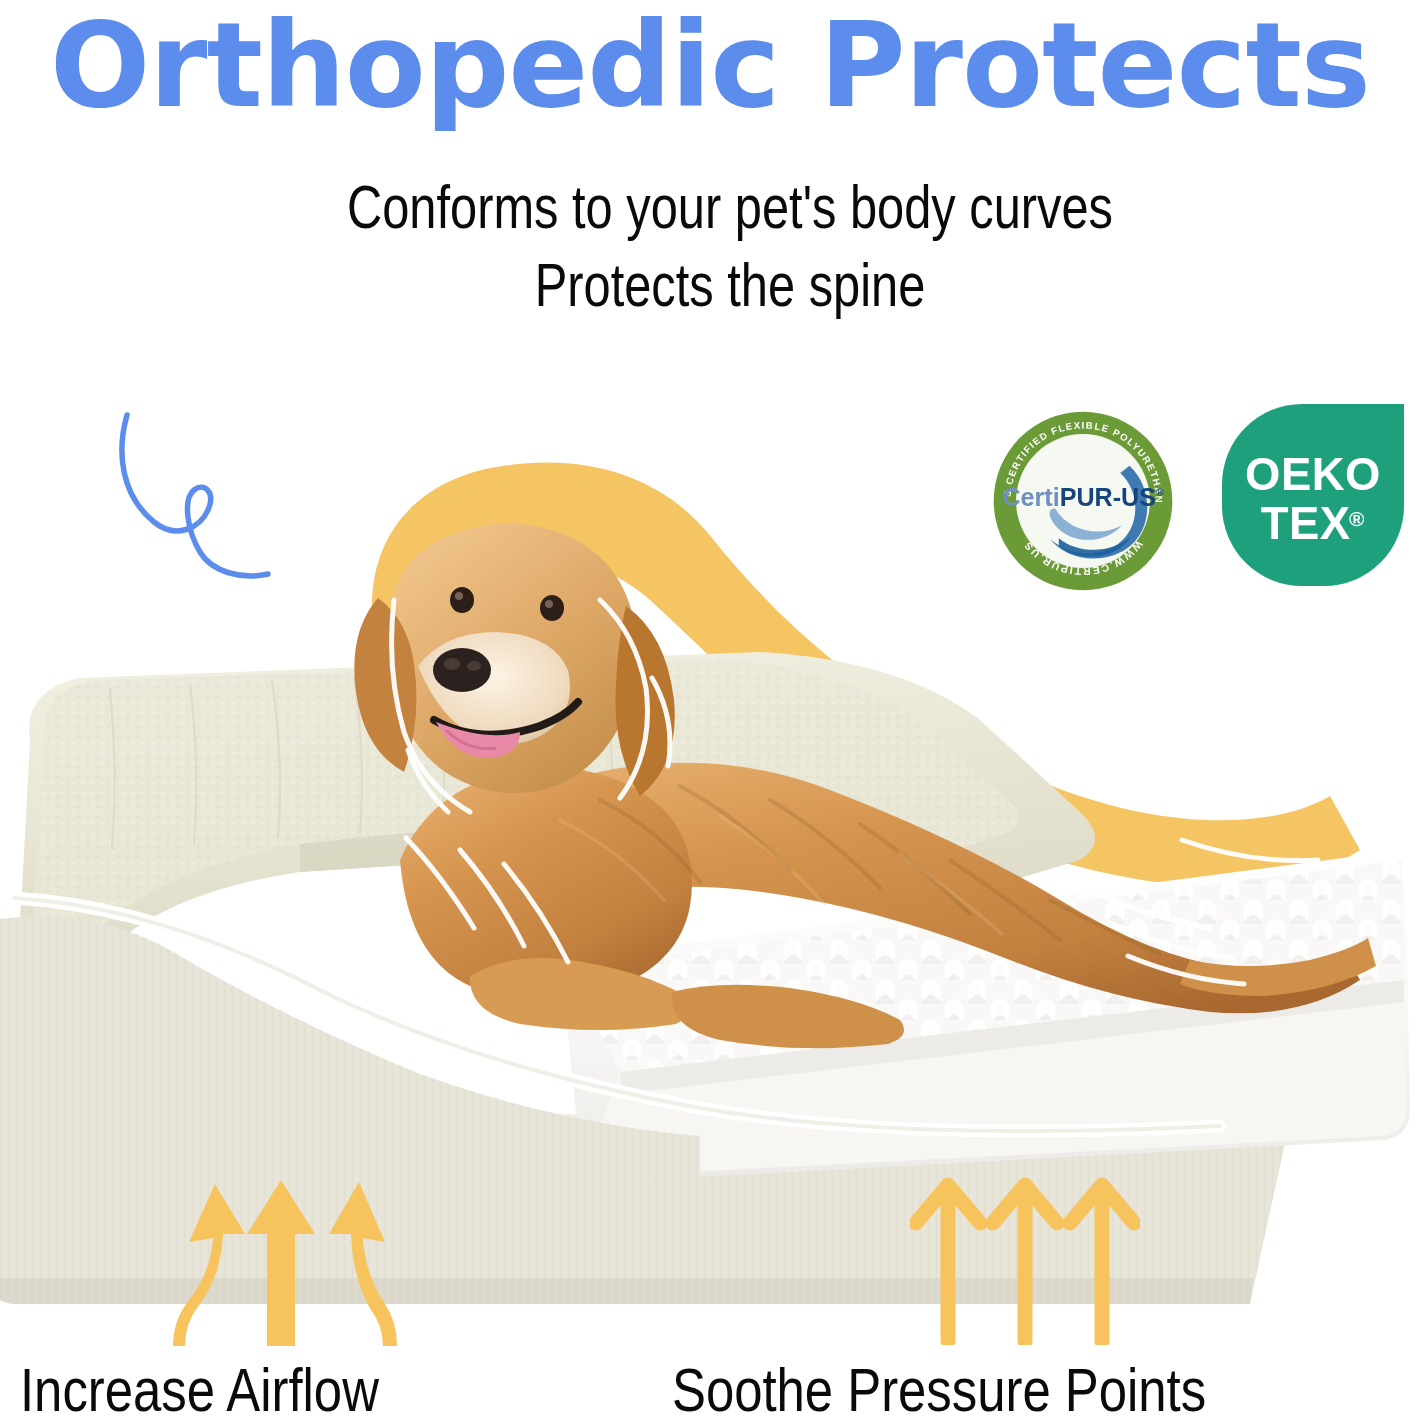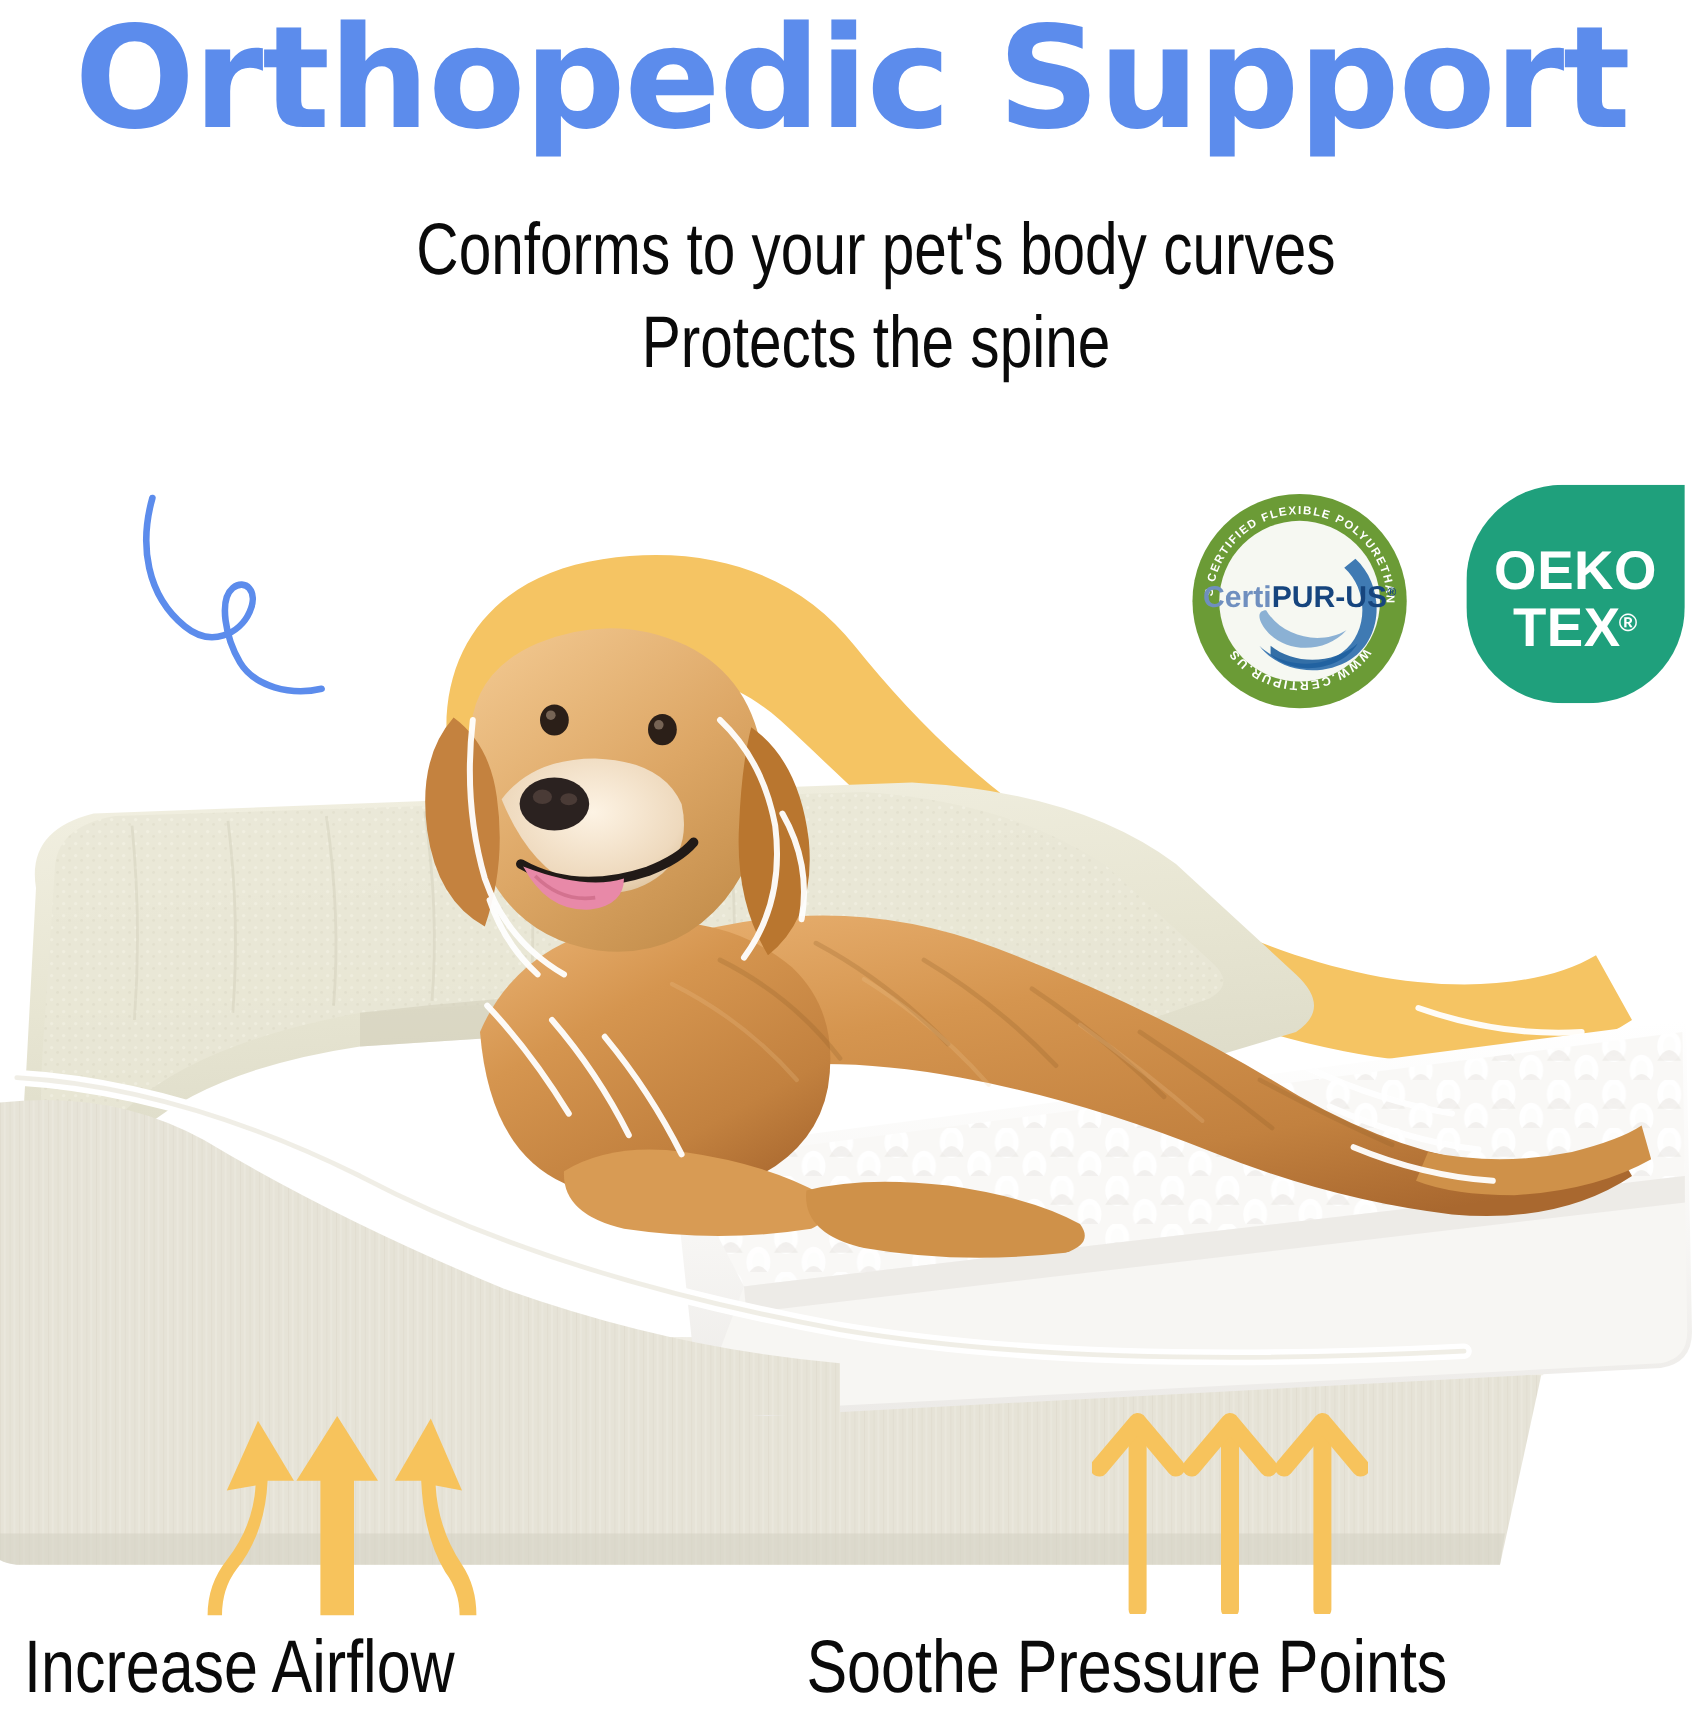--- a/index.html
+++ b/index.html
@@ -111,21 +111,21 @@
     transform: scaleX(0.82);
   }
   .caption.left  { left: 20px;  transform-origin: left bottom; }
   .caption.right { left: 672px; transform-origin: left bottom; }
 </style>
 </head>
 <body>
 
 <div id="canvas">
 
-  <div class="title">Orthopedic Support</div>
+  <div class="title">Orthopedic Protects</div>
 
   <div class="subtitle-wrap">
     <div class="subtitle-line">Conforms to your pet's body curves</div>
     <div class="subtitle-line">Protects the spine</div>
   </div>
 
   <svg class="squiggle" viewBox="0 0 200 200">
     <path d="M31,11 C20,50 26,92 58,118 C80,136 104,124 112,106
              C120,88 108,78 98,86 C86,96 92,128 104,148
              C116,168 146,176 172,170" fill="none" stroke="#5c8cec" stroke-width="5.5" stroke-linecap="round"></path>

